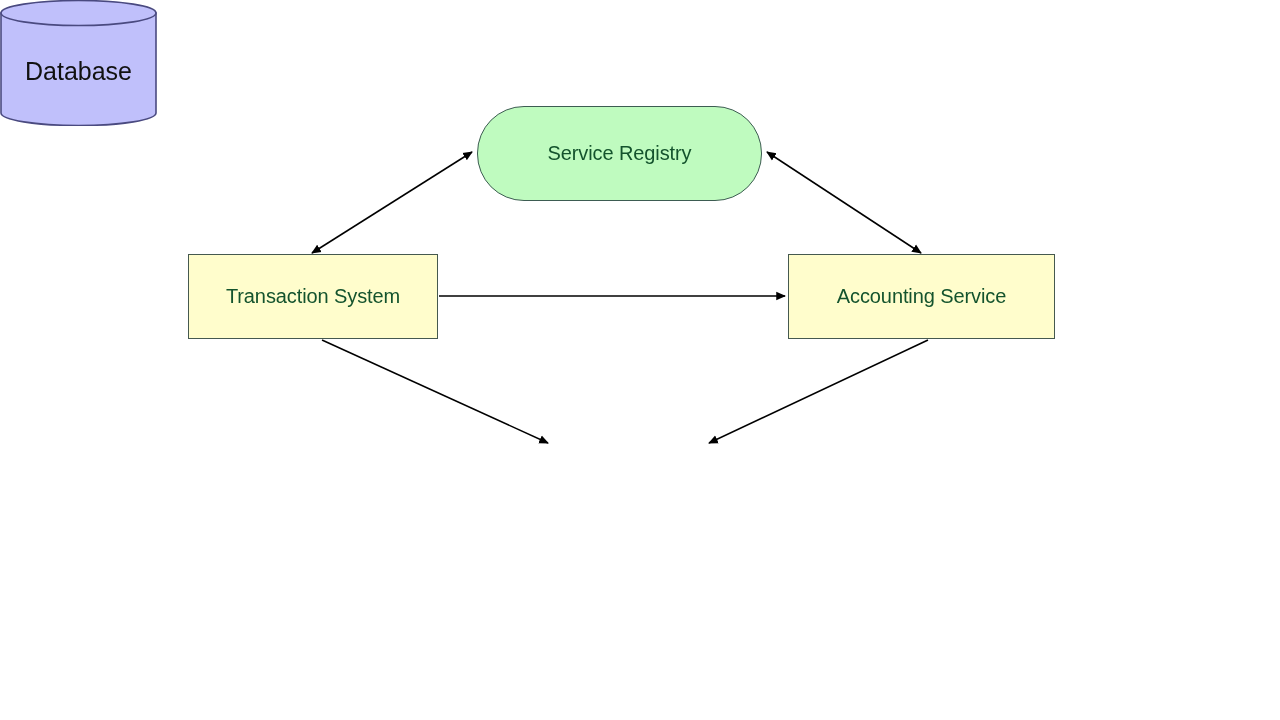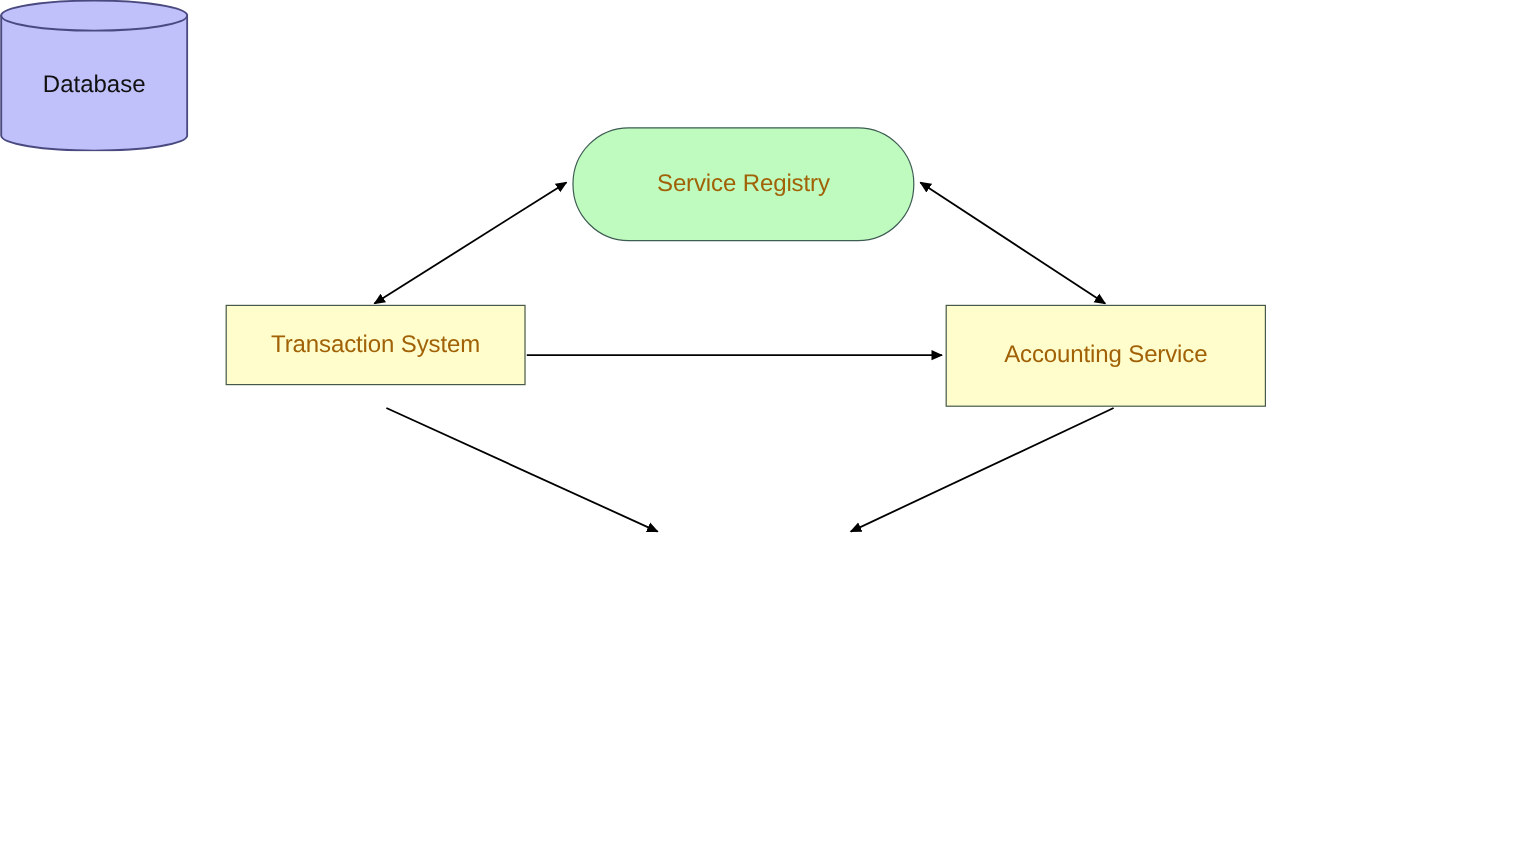--- a/index.html
+++ b/index.html
@@ -25,42 +25,42 @@
     top: 0;
     width: 1280px;
     height: 720px;
   }
   .node {
     position: absolute;
     box-sizing: border-box;
     display: flex;
     align-items: center;
     justify-content: center;
-    color: #a16207;
+    color: #14532d;
     font-size: 20px;
     font-family: "Liberation Sans", sans-serif;
     letter-spacing: -0.1px;
     white-space: nowrap;
   }
   
   #node-service-registry {
     left: 477px;
     top: 106px;
     width: 285px;
     height: 95px;
     background: #bffbbf;
     border: 1.6px solid #3d5c52;
     border-radius: 47px;
   }
   
   #node-transaction-system {
     left: 188px;
     top: 254px;
     width: 250px;
-    height: 67px;
+    height: 85px;
     background: #fffdcc;
     border: 1.6px solid #45594f;
   }
   #node-accounting-system {
     left: 788px;
     top: 254px;
     width: 267px;
     height: 85px;
     background: #fffdcc;
     border: 1.6px solid #45594f;
@@ -81,21 +81,21 @@
   }
   #node-database .db-label {
     position: absolute;
     left: 0;
     top: 0;
     width: 157px;
     height: 126px;
     display: flex;
     align-items: center;
     justify-content: center;
-    font-size: 20px;
+    font-size: 25px;
     color: #111111;
     padding-top: 16px;
     box-sizing: border-box;
   }
 </style>
 </head>
 <body>
 
 <div id="diagram-canvas">
 

